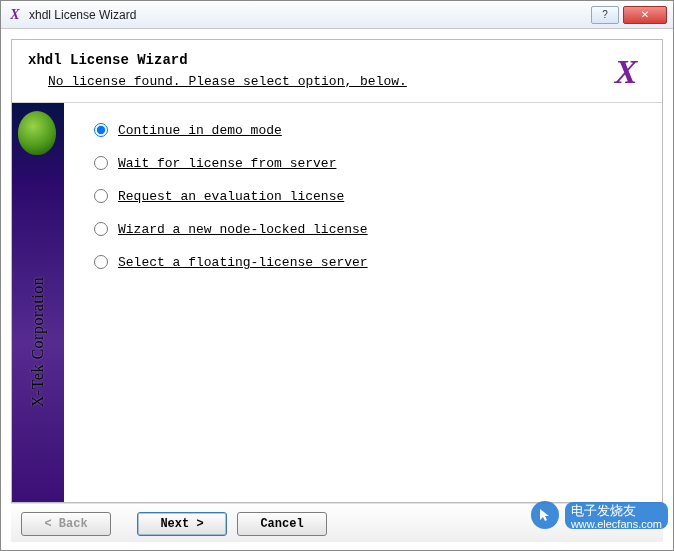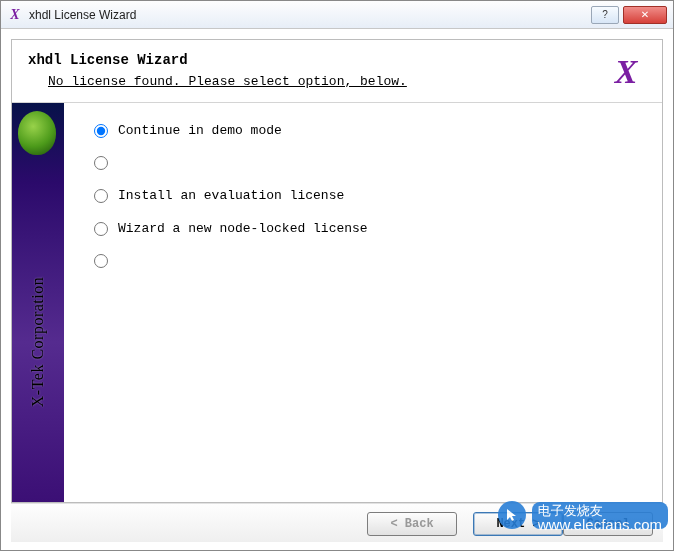--- a/index.html
+++ b/index.html
@@ -141,34 +141,35 @@
       color: #000;
       letter-spacing: 0.5px;
       text-shadow: 0 0 2px rgba(255,255,255,0.4);
     }
     .options {
       flex: 1;
       padding: 20px 20px 10px 30px;
     }
     .opt {
       display: flex;
-      align-items: center;
+      align-items: flex-start;
       margin-bottom: 18px;
       cursor: pointer;
+      text-decoration: underline;
     }
     .opt input[type=radio] {
       width: 14px;
       height: 14px;
       margin-right: 10px;
       cursor: pointer;
     }
     .footer {
       padding: 8px 10px 6px 10px;
       display: flex;
-      justify-content: flex-end;
+      gap: 10px;
       border-top: 1px solid #e2e2e2;
       background: linear-gradient(#fefefe, #efefef);
     }
     .wiz-btn {
       min-width: 90px;
       height: 24px;
       font-family: "Courier New", monospace;
       font-size: 12px;
       font-weight: bold;
       border: 1px solid #7d7d7d;
@@ -242,31 +243,33 @@
           <div class="side-vtext">X-Tek Corporation</div>
         </div>
 
         <div class="options">
           <label class="opt">
             <input type="radio" name="lic" checked="" style="">
             <span>Continue in demo mode</span>
           </label>
           <label class="opt">
             <input type="radio" name="lic" style="">
-          </label>
-          <label class="opt">
-            <input type="radio" name="lic" style="">
-            <span>Install an evaluation license</span>
+            <span>Wait for license from server</span>
+          </label>
+          <label class="opt">
+            <input type="radio" name="lic" style="">
+            <span>Request an evaluation license</span>
           </label>
           <label class="opt">
             <input type="radio" name="lic" style="">
             <span>Wizard a new node-locked license</span>
           </label>
           <label class="opt">
             <input type="radio" name="lic" style="">
+            <span>Select a floating-license server</span>
           </label>
         </div>
       </div>
 
     </div>
 
     <div class="footer">
       <button class="wiz-btn" disabled="">&lt; Back</button>
       <button class="wiz-btn primary">Next &gt;</button>
       <button class="wiz-btn">Cancel</button>
@@ -276,15 +279,15 @@
 </div>
 
 <div class="watermark">
   <div class="wm-circle">
     <svg width="16" height="16" viewBox="0 0 16 16">
       <path d="M3 2 L3 13 L6 10 L8 14 L10 13 L8 9 L12 9 Z" fill="#fff"></path>
     </svg>
   </div>
   <div class="wm-text">
     <span>电子发烧友</span>
-    <span style="font-size:15px;display:block;line-height:9px;">www.elecfans.com</span>
+    <span style="font-size:11px;display:block;line-height:9px;">www.elecfans.com</span>
   </div>
 </div>
 
 </body></html>

